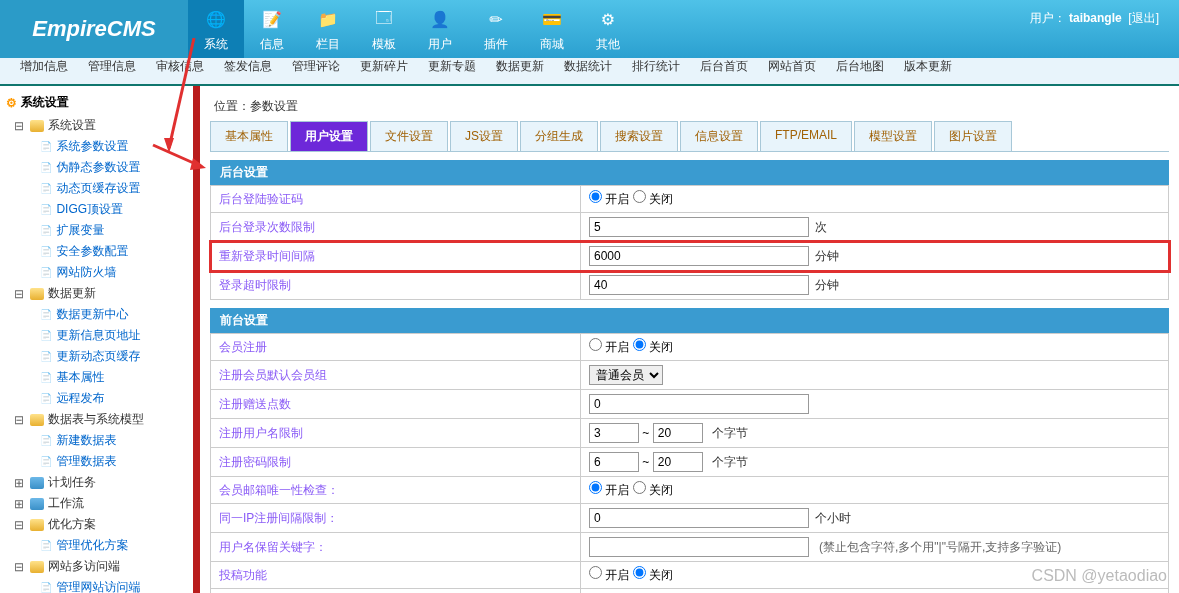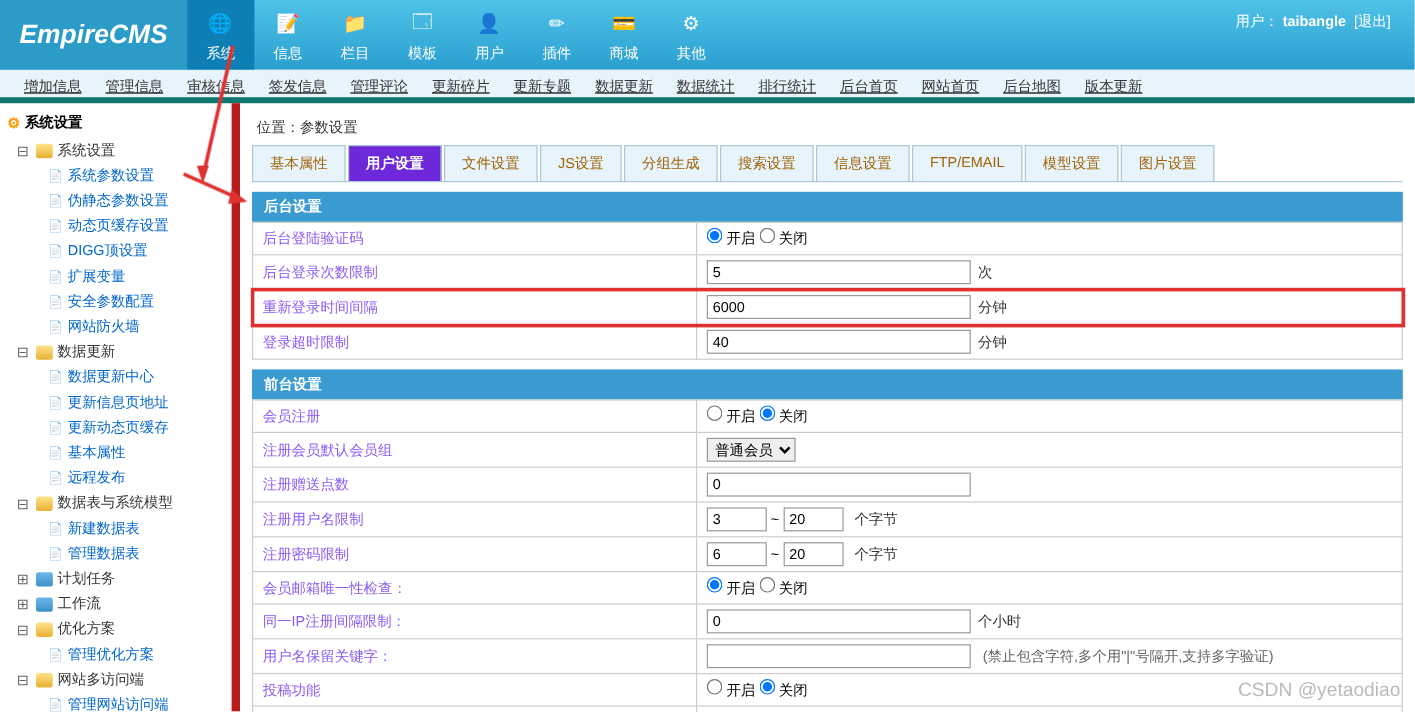--- a/index.html
+++ b/index.html
@@ -1,27 +1,27 @@
 <!DOCTYPE html>
 <html><head>
 <meta charset="utf-8">
 <style>
 * { margin: 0; padding: 0; box-sizing: border-box; font-family: Arial, "Microsoft YaHei", sans-serif; font-size: 12px; }
 body { background: #fff; width: 1179px; height: 593px; overflow: hidden; position: relative; }
 
 .topbar { height: 58px; background: linear-gradient(#4fc2e8, #2ba0d0); display: flex; align-items: center; position: relative; }
-.logo { width: 156px; height: 58px; background: #2b9bc8; color: #fff; font-size: 22px; font-weight: bold; display: flex; align-items: center; justify-content: center; font-style: italic; }
+.logo { width: 188px; height: 58px; background: #2b9bc8; color: #fff; font-size: 22px; font-weight: bold; display: flex; align-items: center; justify-content: center; font-style: italic; }
 .topnav { display: flex; height: 58px; }
 .topnav-item { width: 56px; display: flex; flex-direction: column; align-items: center; justify-content: center; color: #fff; cursor: pointer; gap: 2px; }
 .topnav-item.active { background: #0d7fb5; }
 .topnav-item .ico { width: 28px; height: 28px; border-radius: 4px; display: flex; align-items: center; justify-content: center; font-size: 16px; }
 .userbox { position: absolute; right: 20px; top: 10px; color: #fff; }
 .userbox a { color: #fff; text-decoration: none; }
 
-.subnav { height: 28px; background: #e8f4fb; border-bottom: 5px solid #0f766e; display: flex; align-items: flex-end; padding-left: 10px; text-decoration: underline; }
+.subnav { height: 28px; background: #e8f4fb; border-bottom: 2px solid #0f766e; display: flex; align-items: flex-start; padding-left: 10px; }
 .subnav a { color: #333; text-decoration: none; margin: 0 10px; }
 
 .main { display: flex; height: calc(100% - 86px); }
 .sidebar { width: 200px; border-right: 7px solid #b91c1c; overflow-y: auto; padding: 4px 0; }
 .side-title { font-weight: bold; padding: 4px 6px; display: flex; align-items: center; gap: 4px; }
 .side-title::before { content: "⚙"; color: #f90; }
 .tree-node { display: flex; align-items: center; padding: 2px 0 2px 12px; gap: 4px; cursor: pointer; color: #333; }
 .tree-node .t-ico { display: inline-block; width: 14px; text-align: center; color: #666; }
 .tree-node .f-ico { width: 14px; height: 12px; display: inline-block; }
 .f-blue { background: linear-gradient(#6cb8e8,#3a90c8); border-radius: 2px; }

